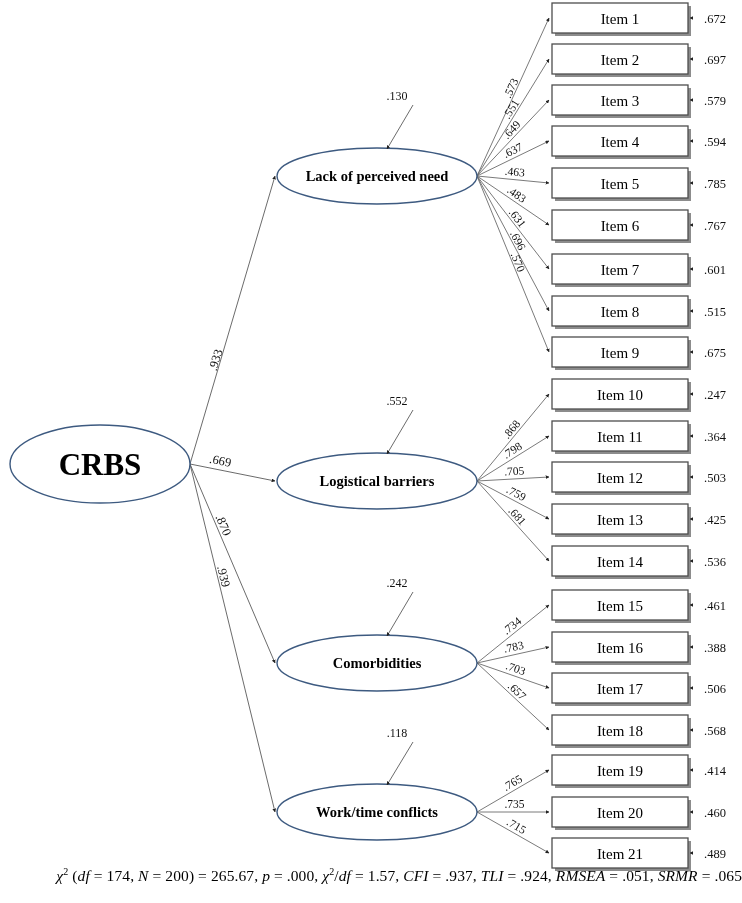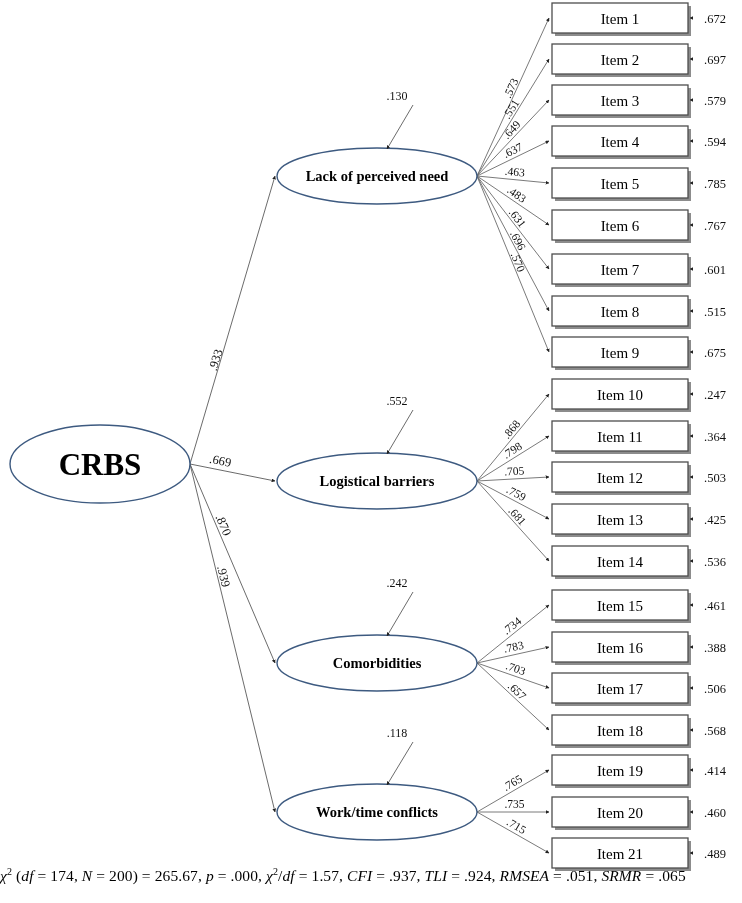--- a/index.html
+++ b/index.html
@@ -15,21 +15,21 @@
   .num{font-family:"Liberation Serif",serif;font-size:11.5px;fill:#111;}
   .num-res{font-family:"Liberation Serif",serif;font-size:12.5px;fill:#111;}
   .num-dist{font-family:"Liberation Serif",serif;font-size:12px;fill:#111;}
   .num-path{font-family:"Liberation Serif",serif;font-size:12.5px;fill:#111;}
   .ell{fill:#ffffff;stroke:#3d5a80;stroke-width:1.4;}
   .box{fill:#ffffff;stroke:#4d4d4d;stroke-width:1.3;}
   .boxshadow{fill:#8c8c8c;}
   .lnk{stroke:#6b6b6b;stroke-width:0.9;fill:none;}
   .lnk-d{stroke:#5a5a5a;stroke-width:0.9;fill:none;}
   .res-line{stroke:#6b6b6b;stroke-width:0.9;fill:none;}
-  #fitline{position:absolute;left:0;top:866px;width:742px;text-align:left;
+  #fitline{position:absolute;left:0;top:866px;width:742px;text-align:right;
            font-family:"Liberation Serif",serif;font-size:15.5px;
            letter-spacing:0.1px;white-space:nowrap;}
   #fitline i{font-style:italic;}
   #fitline sup{font-size:10px;}
 </style>
 </head>
 <body>
 
 <div id="sem-root">
   <svg id="sem-svg" viewBox="0 0 742 903" xmlns="http://www.w3.org/2000/svg">

